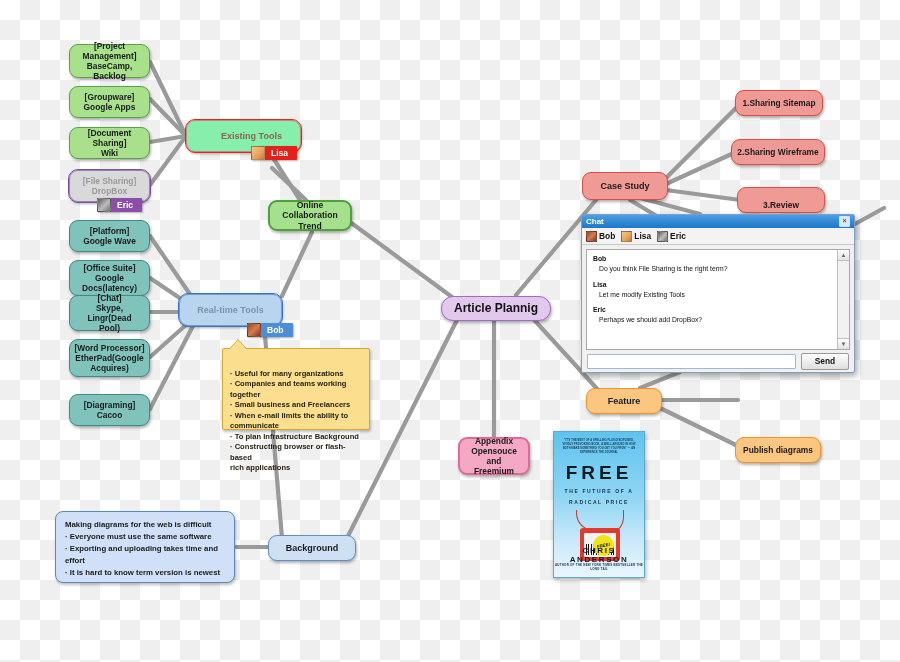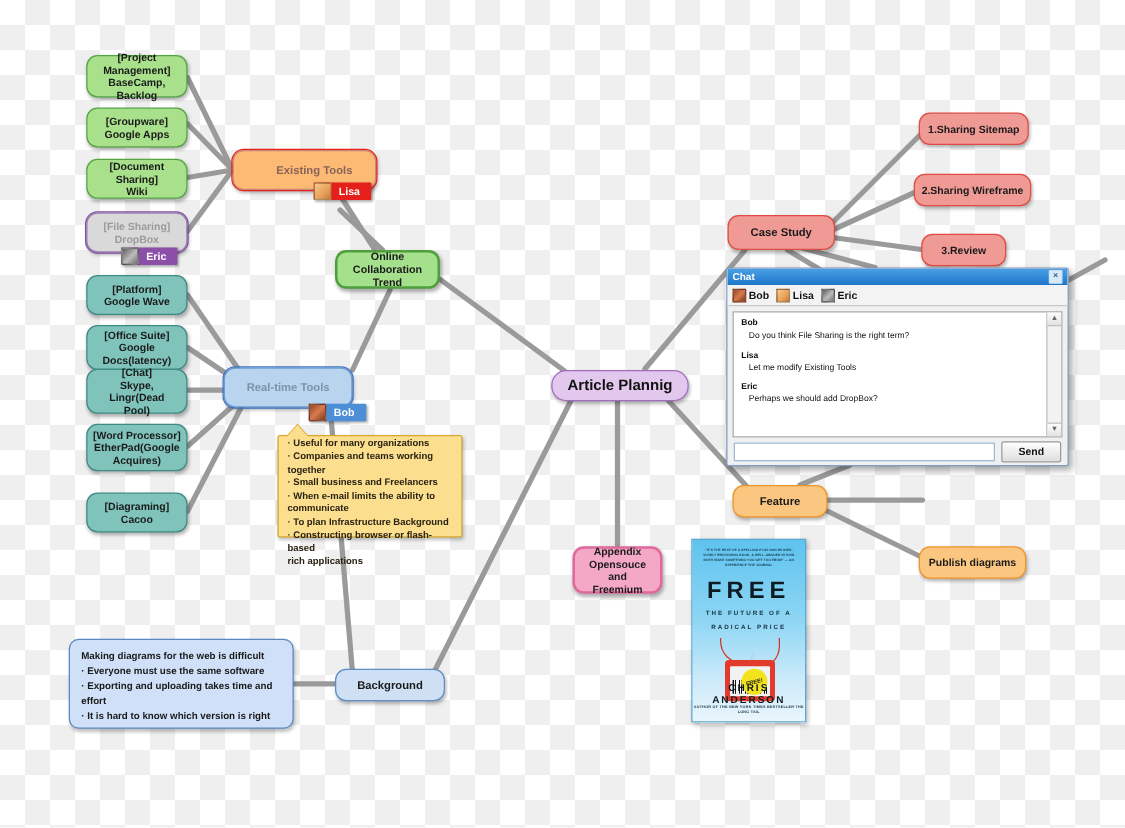--- a/index.html
+++ b/index.html
@@ -19,21 +19,21 @@
   .node{
     position:absolute;box-sizing:border-box;
     display:flex;align-items:center;justify-content:center;
     text-align:center;border-radius:9px;
     font-size:8.4px;line-height:1.22;font-weight:bold;color:#1a1a1a;
     box-shadow:1px 2px 3px rgba(0,0,0,.30);
     padding:2px 4px;
   }
   .n-green{background:#a8e08b;border:1.6px solid #54a644;}
   .n-teal{background:#7fc3bb;border:1.6px solid #3f8b83;}
-  .n-salmon{background:#fdba74;border:1.6px solid #c88878;color:#8a6358;font-weight:bold;padding-left:20px;}
+  .n-salmon{background:#86efac;border:1.6px solid #c88878;color:#8a6358;font-weight:bold;padding-left:20px;}
   .n-blue{background:#b9d4ee;border:1.6px solid #6d9ccd;color:#7e93a8;}
   .n-lgreen-mid{background:#a5e08c;border:2px solid #4f9f3c;font-size:8.6px;}
   .n-red{background:#f09a96;border:1.9px solid #e04b44;}
   .n-orange{background:#fbc680;border:1.9px solid #ef9429;}
   .n-purple{background:#e3c8ee;border:1.9px solid #a06cc0;font-size:12px;color:#111;}
   .n-pink{background:#f5a8c6;border:2px solid #e0699b;}
   .n-ltblue{background:#cfe0f5;border:1.6px solid #5f8fc4;}
   .n-grey{background:#d9d9d9;border:1.8px solid #9b7fb4;color:#9a9a9a;}
 
   .sel-red{outline:1.6px solid #e8231b;outline-offset:0;}
@@ -50,21 +50,21 @@
     background:#ddd;border:1px solid rgba(0,0,0,.25);box-sizing:border-box;}
   .badge .nm{padding-left:6px;padding-right:2px;}
   .b-lisa{background:#e5201a;}
   .b-eric{background:#8b4fa8;}
   .b-bob{background:#4d8fd6;}
 
   .sticky{
     position:absolute;box-sizing:border-box;
     background:#fbdf8f;border:1.4px solid #d8a82c;
     font-size:7.6px;line-height:1.38;color:#2a2213;font-weight:bold;
-    padding:1px 7px;border-radius:2px;
+    padding:20px 7px;border-radius:2px;
     box-shadow:1px 2px 3px rgba(0,0,0,.25);
   }
   .sticky .tail{position:absolute;left:6px;top:-9px;width:0;height:0;
     border-left:9px solid transparent;border-right:9px solid transparent;
     border-bottom:10px solid #fbdf8f;}
   .sticky .tail:after{content:"";position:absolute;left:-9px;top:-1px;width:0;height:0;
     border-left:9px solid transparent;border-right:9px solid transparent;
     border-bottom:10px solid #d8a82c;z-index:-1;}
 
   .bgnote{
@@ -313,21 +313,21 @@
   <div class="node n-red" style="left:582px;top:172px;width:86px;height:28px;font-size:9px;">
     <span>Case Study</span>
   </div>
 
   <div class="node n-red" style="left:735px;top:90px;width:88px;height:26px;">
     <span>1.Sharing Sitemap</span>
   </div>
   <div class="node n-red" style="left:731px;top:139px;width:94px;height:26px;">
     <span>2.Sharing Wireframe</span>
   </div>
-  <div class="node n-red" style="left:737px;top:187px;width:68px;height:26px;">
+  <div class="node n-red" style="left:737px;top:187px;width:88px;height:26px;align-items:flex-end;">
     <span>3.Review</span>
   </div>
 
   <div class="node n-orange" style="left:586px;top:388px;width:76px;height:26px;font-size:9px;">
     <span>Feature</span>
   </div>
   <div class="node n-orange" style="left:735px;top:437px;width:86px;height:26px;">
     <span>Publish diagrams</span>
   </div>
 
@@ -336,21 +336,21 @@
   </div>
 
   <div class="node n-ltblue" style="left:268px;top:535px;width:88px;height:26px;font-size:9px;">
     <span>Background</span>
   </div>
 
   <div class="bgnote" style="left:55px;top:511px;width:180px;height:72px;">
     <div>Making diagrams for the web is difficult</div>
     <div>· Everyone must use the same software</div>
     <div>· Exporting and uploading takes time and effort</div>
-    <div>· It is hard to know which version is right</div>
+    <div>· It is hard to know term version is newest</div>
   </div>
 
   <div class="chatwin">
     <div class="chat-title">
       <span class="t">Chat</span>
       <span class="chat-close">×</span>
     </div>
 
     <div class="chat-users">
       <span class="u">

